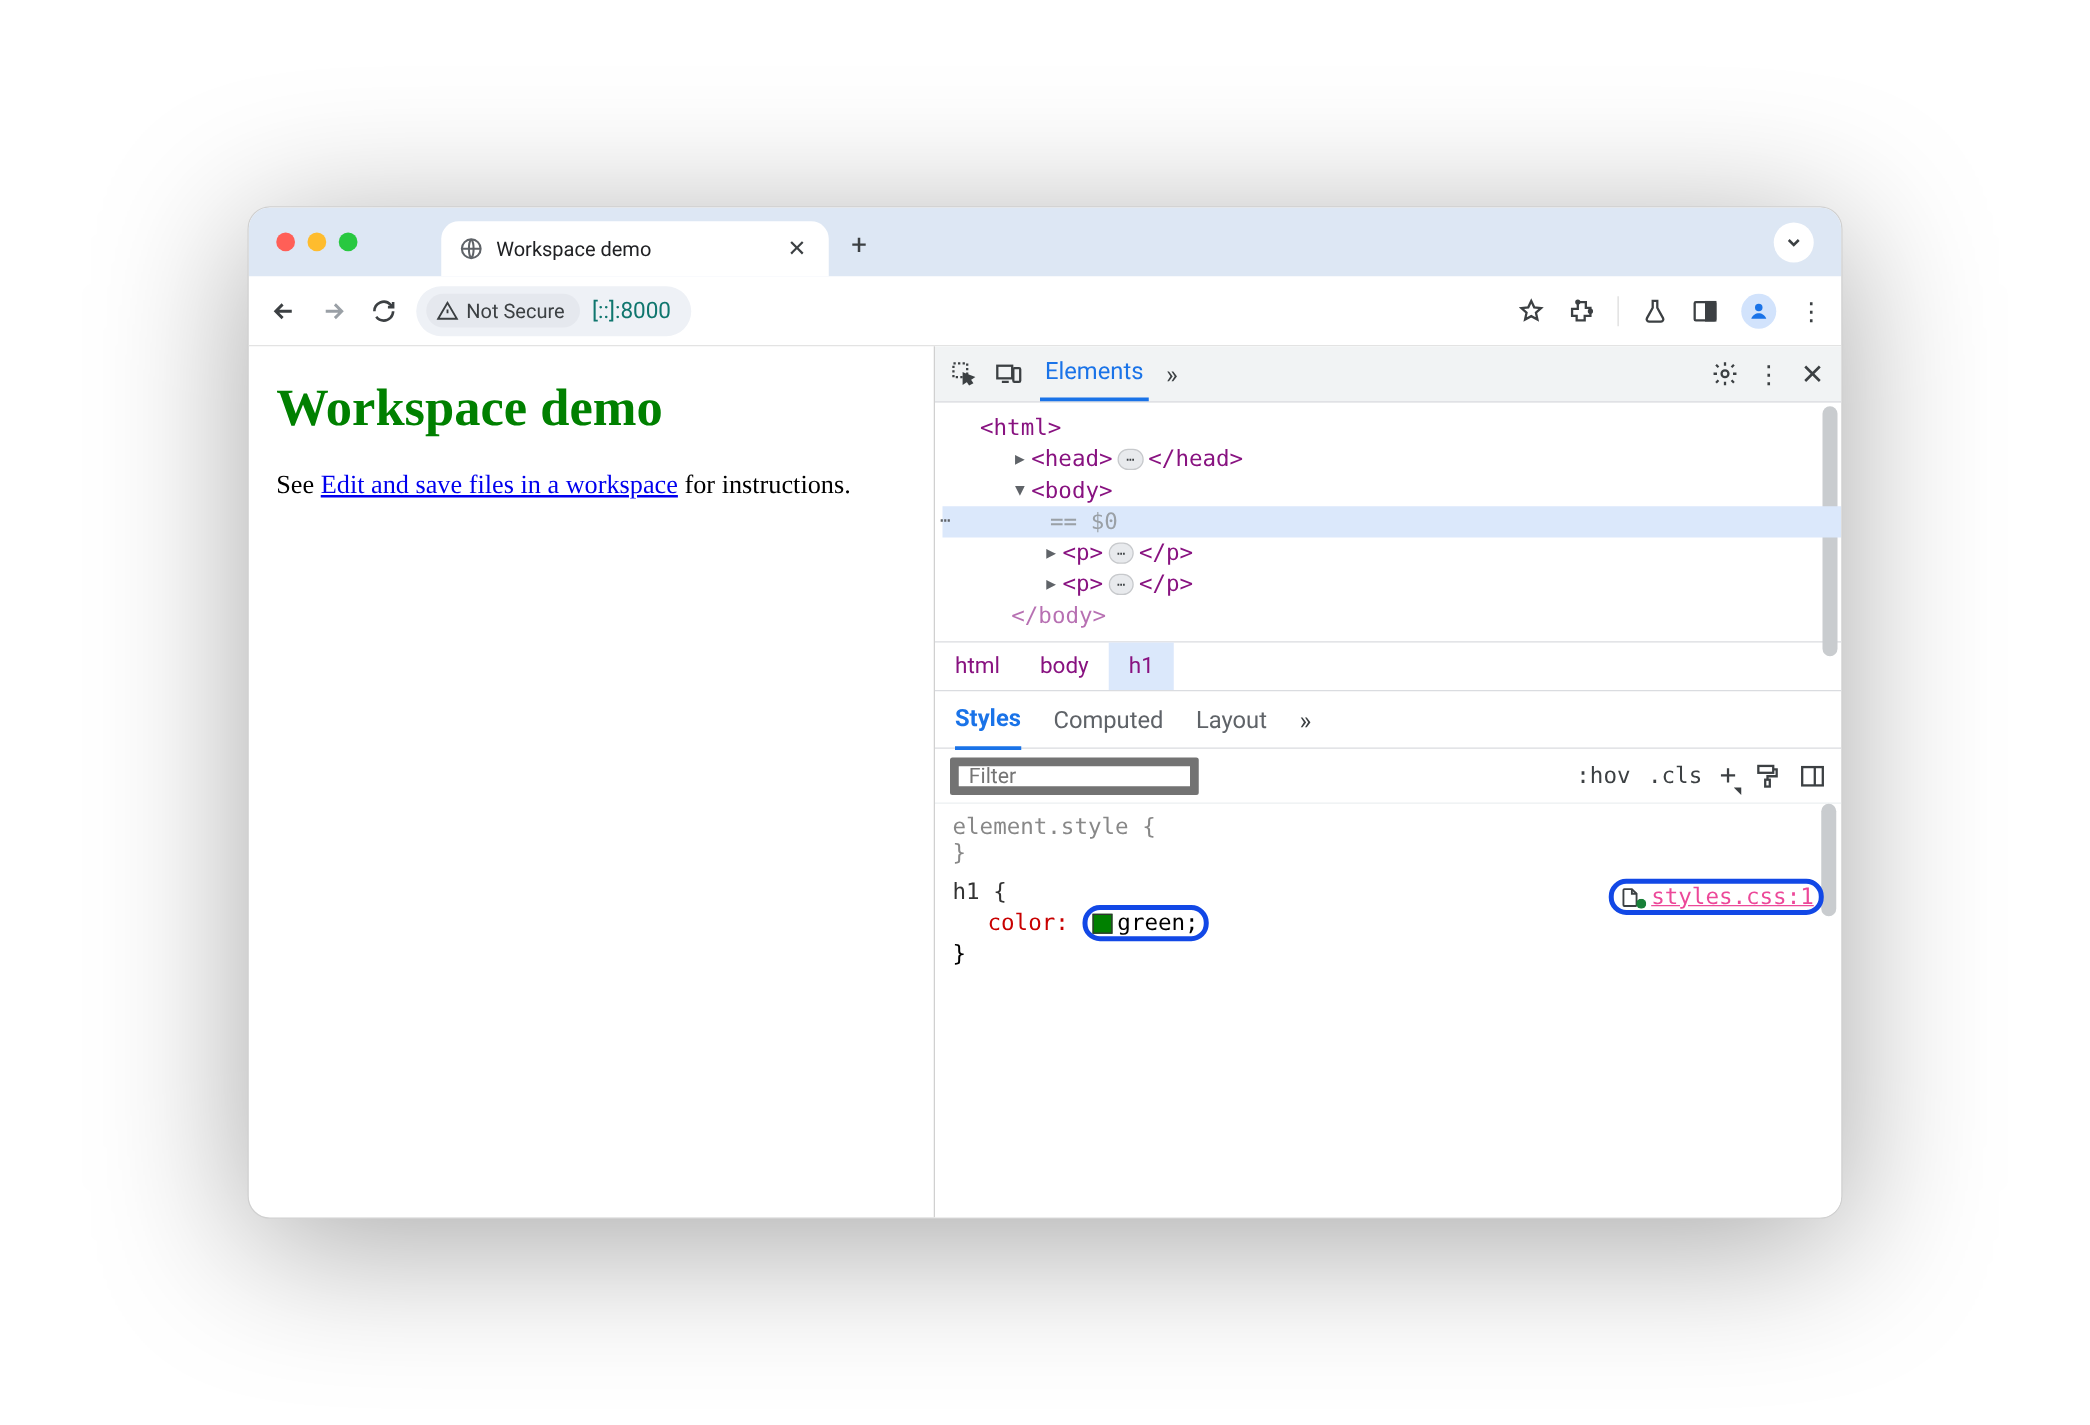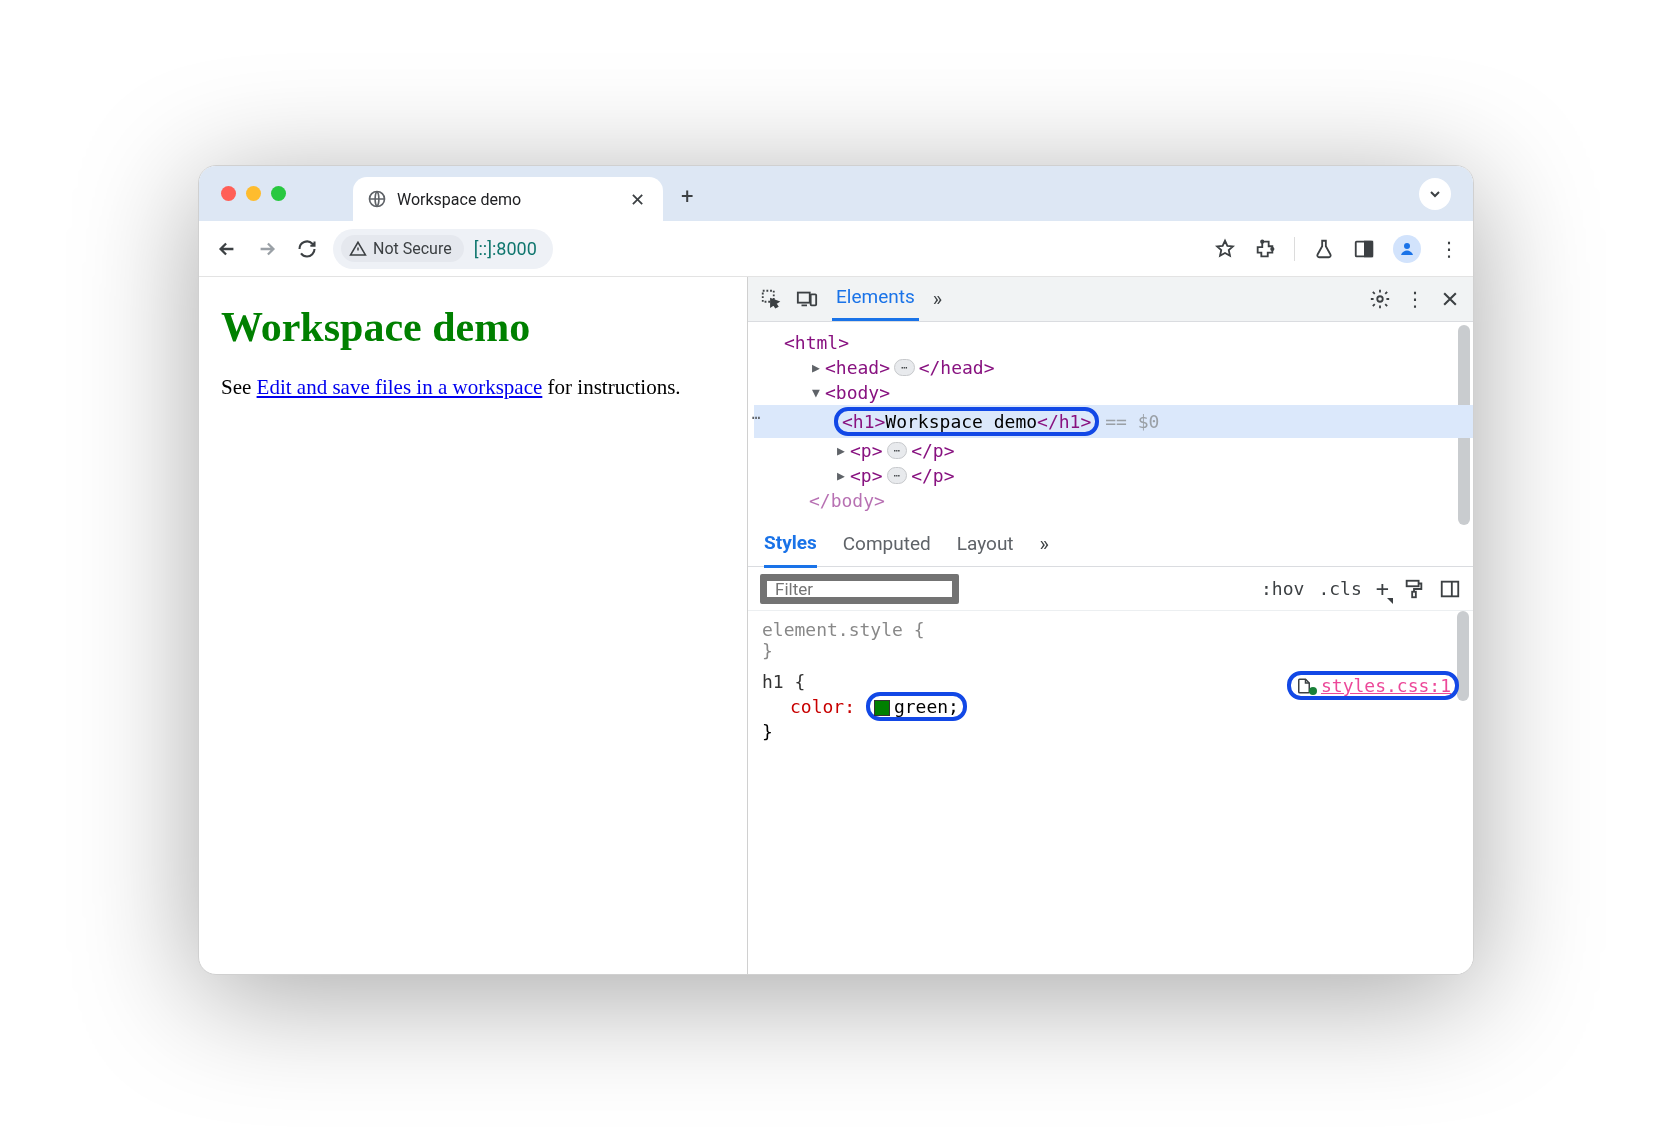--- a/index.html
+++ b/index.html
@@ -444,40 +444,44 @@
               <span class="tag">&lt;head&gt;</span>
               <span class="pill">⋯</span>
               <span class="tag">&lt;/head&gt;</span>
             </div>
         <div class="dom-line dom-indent-2">
               <span class="caret">▼</span>
               <span class="tag">&lt;body&gt;</span>
             </div>
         <div class="dom-line dom-indent-3 dom-selected">
           <span class="left-dots">⋯</span>
-          <span class="ring-blue"><span class="tag">&lt;h1&gt;</span><span class="txt">Workspace demo</span><span class="tag">&lt;/h1&gt;</span></span>
           <span class="eqdollar">== $0</span>
         </div>
         <div class="dom-line dom-indent-3">
               <span class="caret">▶</span>
               <span class="tag">&lt;p&gt;</span>
               <span class="pill">⋯</span>
               <span class="tag">&lt;/p&gt;</span>
             </div>
         <div class="dom-line dom-indent-3">
               <span class="caret">▶</span>
               <span class="tag">&lt;p&gt;</span>
               <span class="pill">⋯</span>
               <span class="tag">&lt;/p&gt;</span>
             </div>
         <div class="dom-line dom-indent-2" style="opacity:.6">
               <span class="tag">&lt;/body&gt;</span>
             </div>
       </div>
 
+      <div class="dt-breadcrumb">
+        <span>html</span>
+        <span>body</span>
+        <span class="active">h1</span>
+      </div>
 
       <div class="dt-subtabs">
         <span class="dt-subtab active">Styles</span>
         <span class="dt-subtab">Computed</span>
         <span class="dt-subtab">Layout</span>
         <span class="dt-more">»</span>
       </div>
 
       <div class="dt-filter-row">
         <input type="text" placeholder="Filter" style="">

